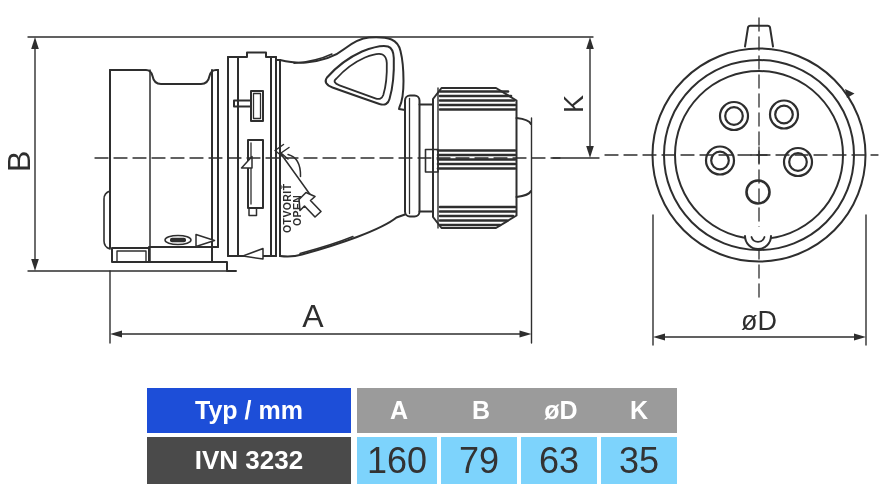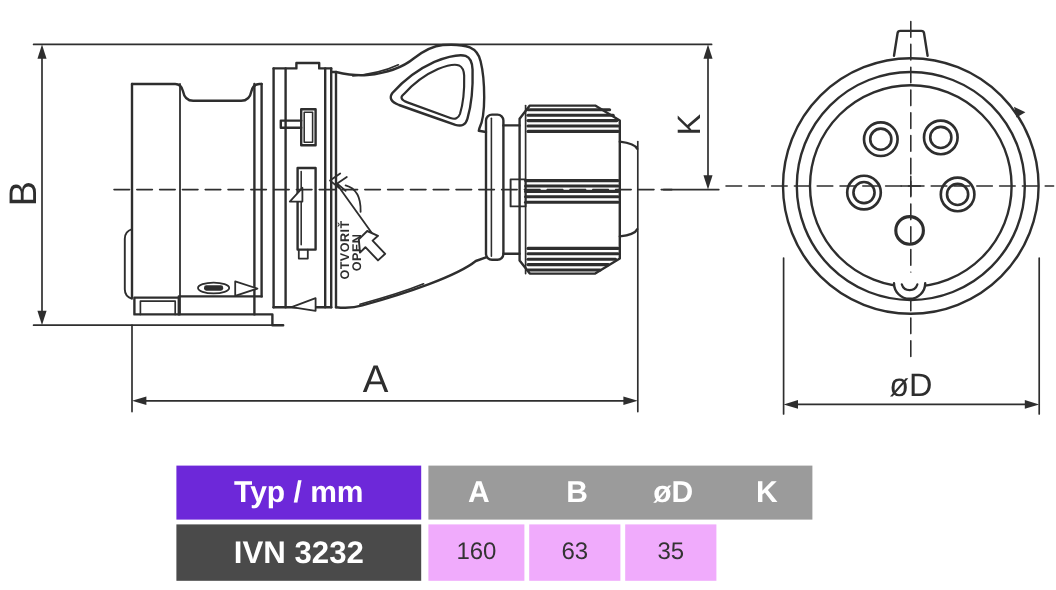--- a/index.html
+++ b/index.html
@@ -7,26 +7,26 @@
   .stage{position:relative;width:880px;height:492px;background:#fff;}
   svg text{font-family:"Liberation Sans",sans-serif;fill:#2e2e2e;}
   .dim-label{font-size:32px;}
   .dim-label-small{font-size:27px;}
   .marking{font-size:10.5px;font-weight:bold;letter-spacing:.4px;}
   
   .dim-table{position:absolute;left:147px;top:388px;width:530px;}
   .t-header{display:flex;height:45px;}
   .t-row{display:flex;height:47px;margin-top:4px;}
   .cell{display:flex;align-items:center;justify-content:center;}
-  .type-h{width:204px;background:#6d28d9;color:#fff;font-weight:bold;font-size:25px;margin-right:6px;}
+  .type-h{width:204px;background:#1d4ed8;color:#fff;font-weight:bold;font-size:25px;margin-right:6px;}
   .hband{width:320px;background:#9b9b9b;color:#fff;font-weight:bold;font-size:25px;display:flex;}
   .hband span{display:flex;align-items:center;justify-content:center;}
   .hb0{width:84px;} .hb1{width:80px;} .hb2{width:80px;} .hb3{width:76px;}
   .type-c{width:204px;background:#4a4a4a;color:#fff;font-weight:bold;font-size:26px;margin-right:6px;}
-  .vcell{background:#f0abfc;color:#333333;font-size:20px;}
+  .vcell{background:#7dd3fc;color:#333333;font-size:36px;}
   .v0{width:80px;margin-right:4px;} .v1{width:76px;margin-right:4px;}
   .v2{width:76px;margin-right:4px;} .v3{width:76px;}
 </style>
 </head>
 <body>
 
 <div class="stage">
 
 <svg width="880" height="372" viewBox="0 0 880 372" fill="none" stroke="#2e2e2e" stroke-linecap="round" stroke-linejoin="round">
 
@@ -199,18 +199,19 @@
     <div class="hband">
       <span class="hb0">A</span>
       <span class="hb1">B</span>
       <span class="hb2">øD</span>
       <span class="hb3">K</span>
     </div>
   </div>
   <div class="t-row">
     <div class="cell type-c">IVN 3232</div>
     <div class="cell vcell v0">160</div>
+    <div class="cell vcell v1">79</div>
     <div class="cell vcell v2">63</div>
     <div class="cell vcell v3">35</div>
   </div>
 </div>
 
 </div>
 
 </body></html>

